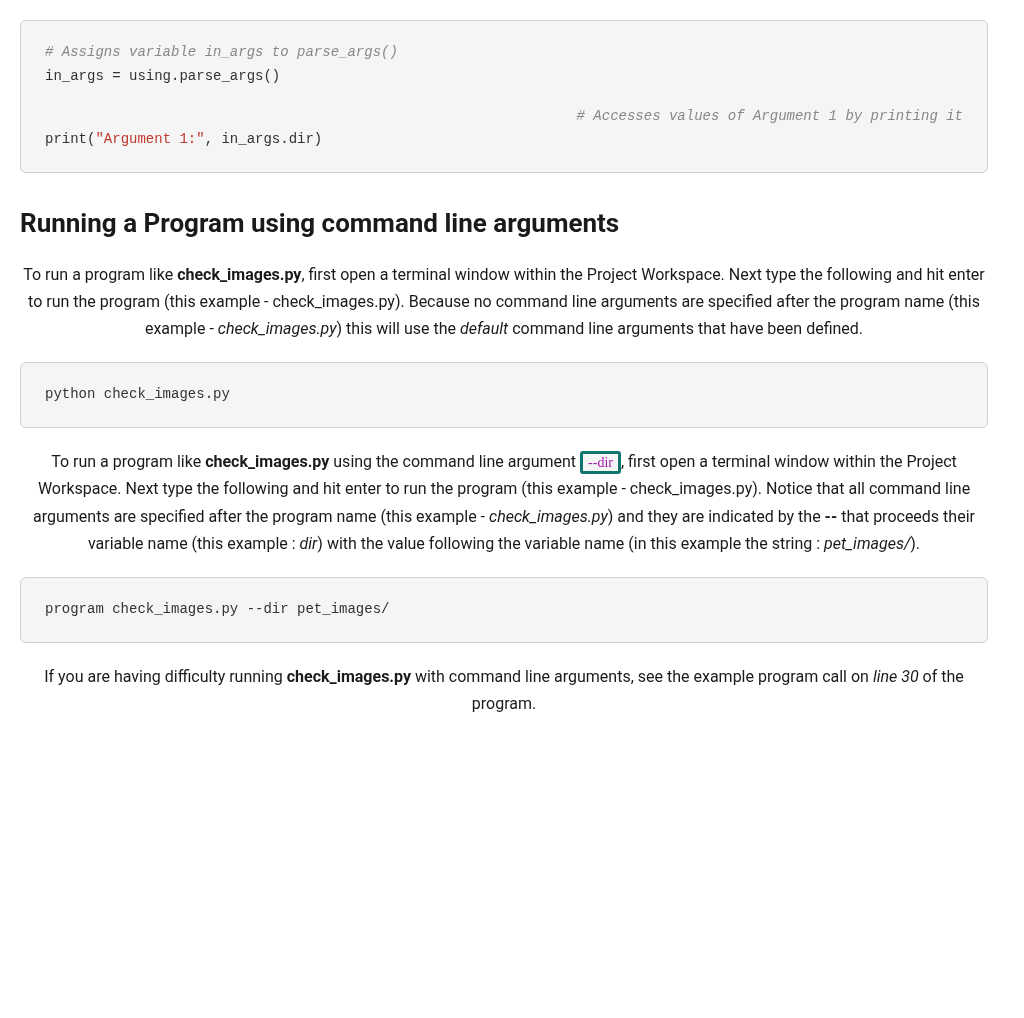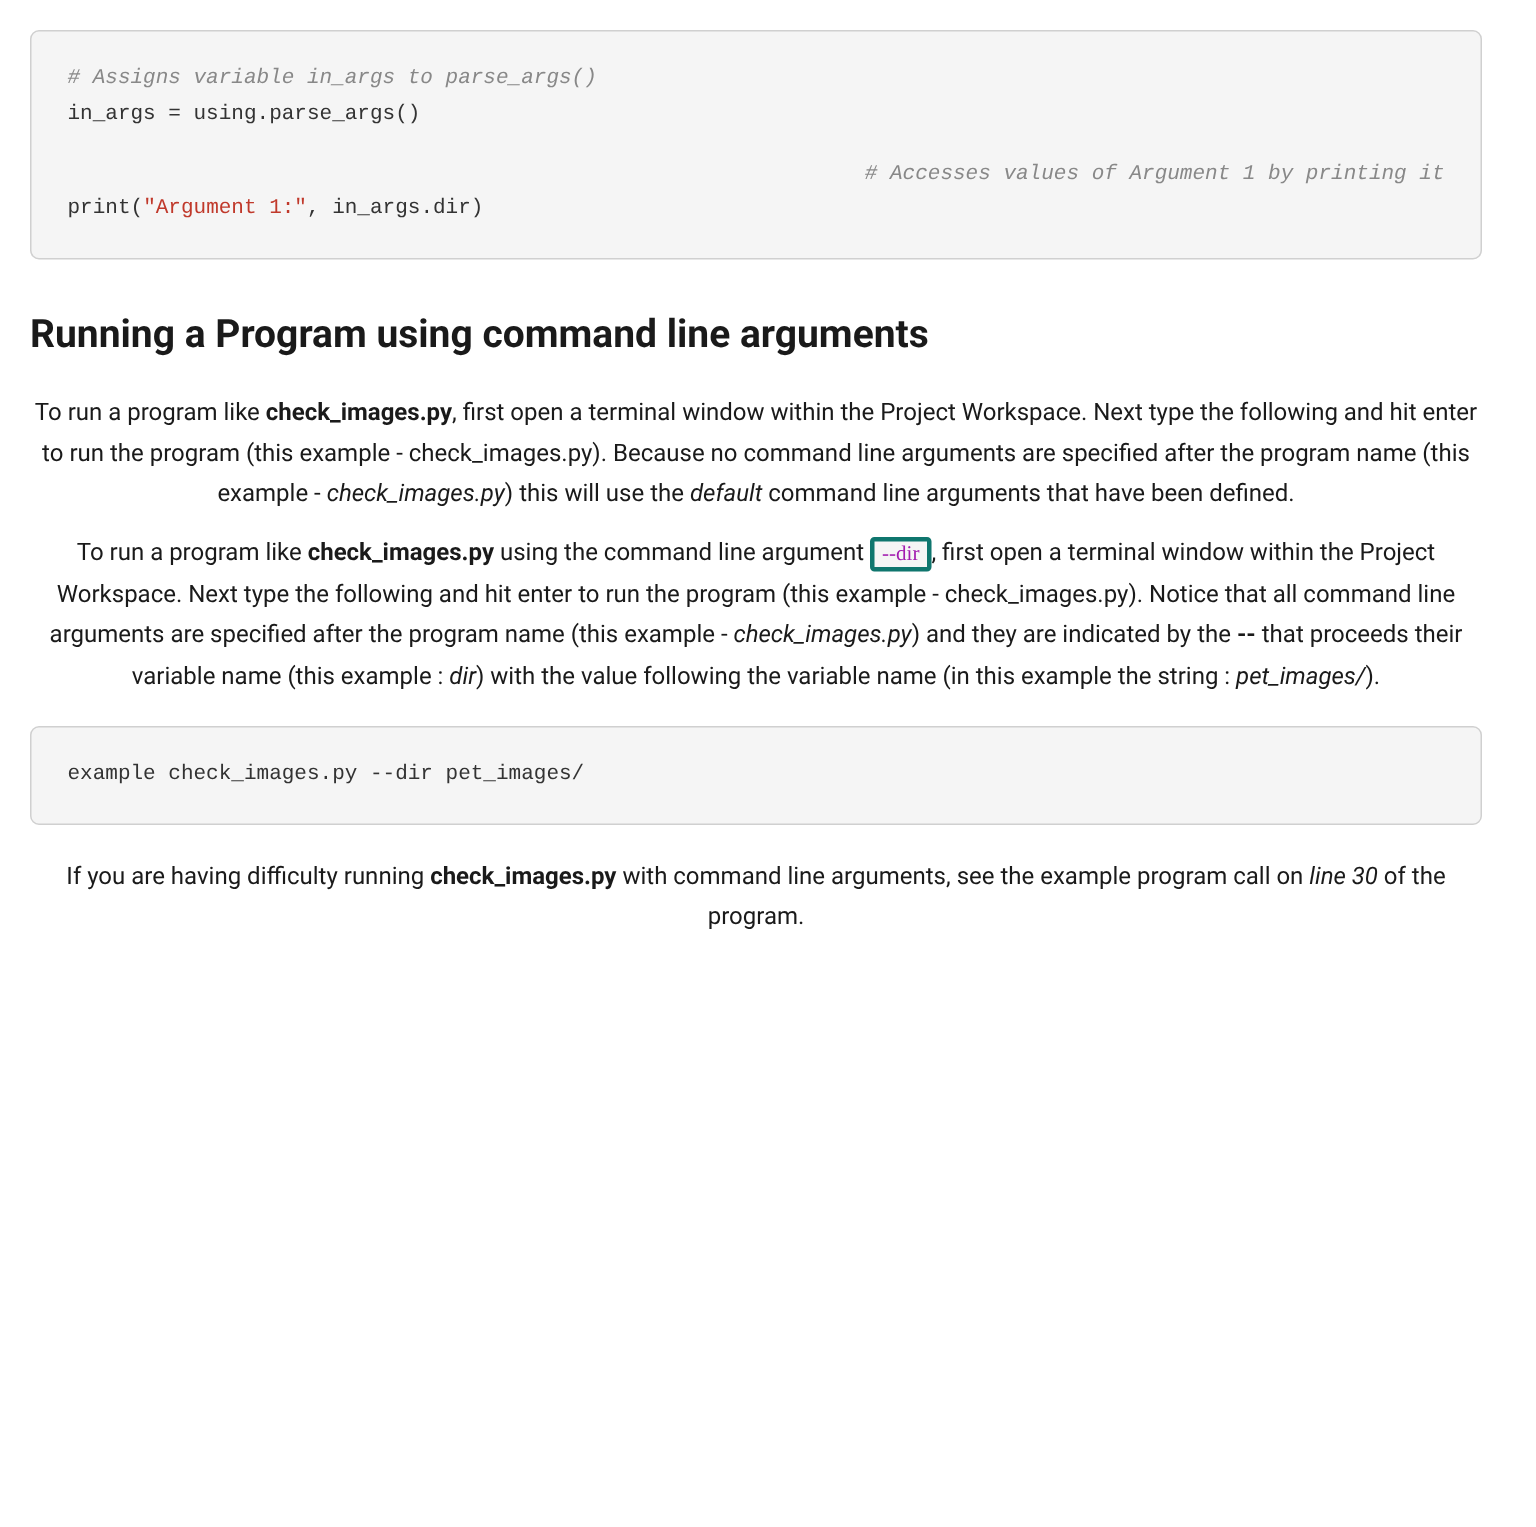--- a/index.html
+++ b/index.html
@@ -102,26 +102,29 @@
       <span>print(</span><span class="string">"Argument 1:"</span><span>, in_args.dir)</span>
     </div>
   </div>
 
   <h2 class="section-heading">Running a Program using command line arguments</h2>
 
   <p class="body-text">
     <span>To run a program like </span><span class="bold">check_images.py</span><span>, first open a terminal window within the Project Workspace. Next type the following and hit enter to run the program (this example - check_images.py). Because no command line arguments are specified after the program name (this example - </span><span class="italic">check_images.py</span><span>) this will use the </span><span class="italic">default</span><span> command line arguments that have been defined.</span>
   </p>
 
+  <div class="code-block">
+    <span>python check_images.py</span>
+  </div>
 
   <p class="body-text">
     <span>To run a program like </span><span class="bold">check_images.py</span><span> using the command line argument </span><span class="inline-code">--dir</span><span>, first open a terminal window within the Project Workspace. Next type the following and hit enter to run the program (this example - check_images.py). Notice that all command line arguments are specified after the program name (this example - </span><span class="italic">check_images.py</span><span>) and they are indicated by the </span><span class="bold dash-bold">--</span><span> that proceeds their variable name (this example : </span><span class="italic">dir</span><span>) with the value following the variable name (in this example the string : </span><span class="italic">pet_images/</span><span>).</span>
   </p>
 
   <div class="code-block">
-    <span>example check_images.py --dir pet_images/</span>
+    <span>program check_images.py --dir pet_images/</span>
   </div>
 
   <p class="body-text">
     <span>If you are having difficulty running </span><span class="bold">check_images.py</span><span> with command line arguments, see the example program call on </span><span class="italic">line 30</span><span> of the program.</span>
   </p>
 
 </div>
 
 </body></html>

